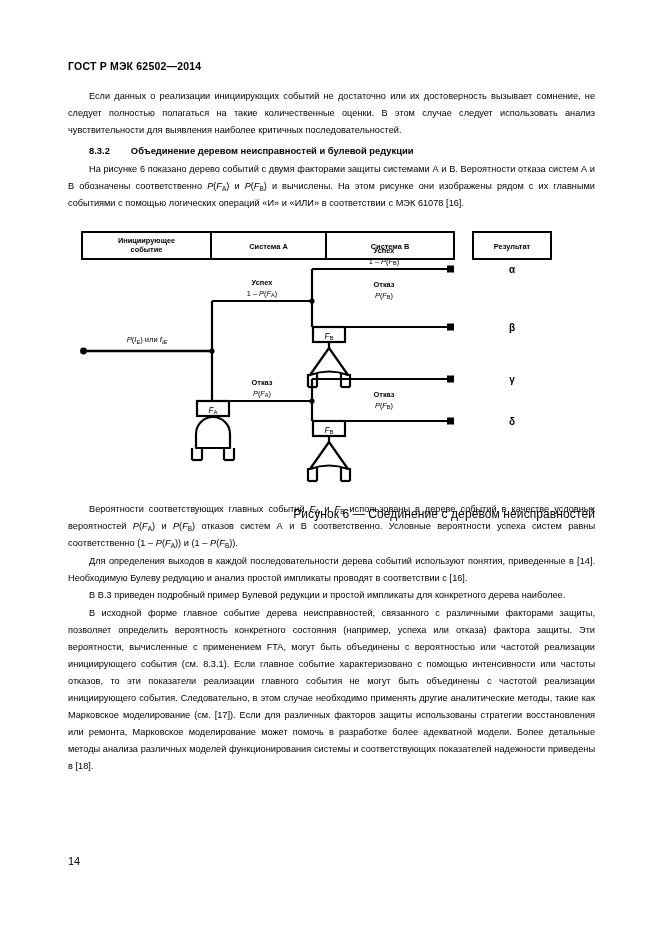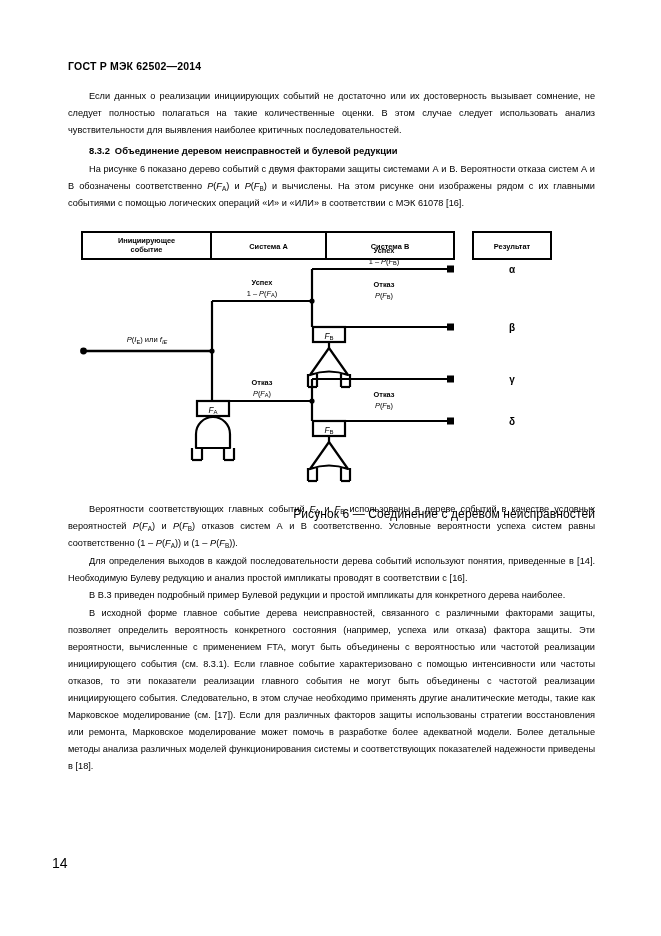--- a/index.html
+++ b/index.html
@@ -44,21 +44,21 @@
     margin: 0 0 0.5px 0;
     hyphens: none;
     word-spacing: 0.1px;
   }
   h3.sub {
     font-size: 9.4px;
     font-weight: bold;
     margin: 6px 0 5px 0;
     text-indent: 21px;
   }
-  .sub-num { margin-right: 5px; }
+  .sub-num { margin-right: 21px; }
   i.v { font-style: italic; }
   sub.sb {
     font-size: 6.4px;
     vertical-align: baseline;
     position: relative;
     top: 2px;
   }
   .fig-wrap {
     position: relative;
     margin: 17px 0 0 0;
@@ -67,23 +67,23 @@
   .fig-caption {
     font-size: 12px;
     text-align: right;
     text-indent: 0;
     margin: 6px 0 0 0;
     letter-spacing: 0.1px;
   }
   .after-fig { margin-top: 14px; }
   .page-num {
     position: absolute;
-    left: 52px;
+    left: 68px;
     top: 855px;
-    font-size: 14px;
+    font-size: 11px;
   }
   svg text { font-family: "Liberation Sans", sans-serif; }
 </style>
 </head>
 <body>
 
 <div class="page">
 
   <div class="content">
 

